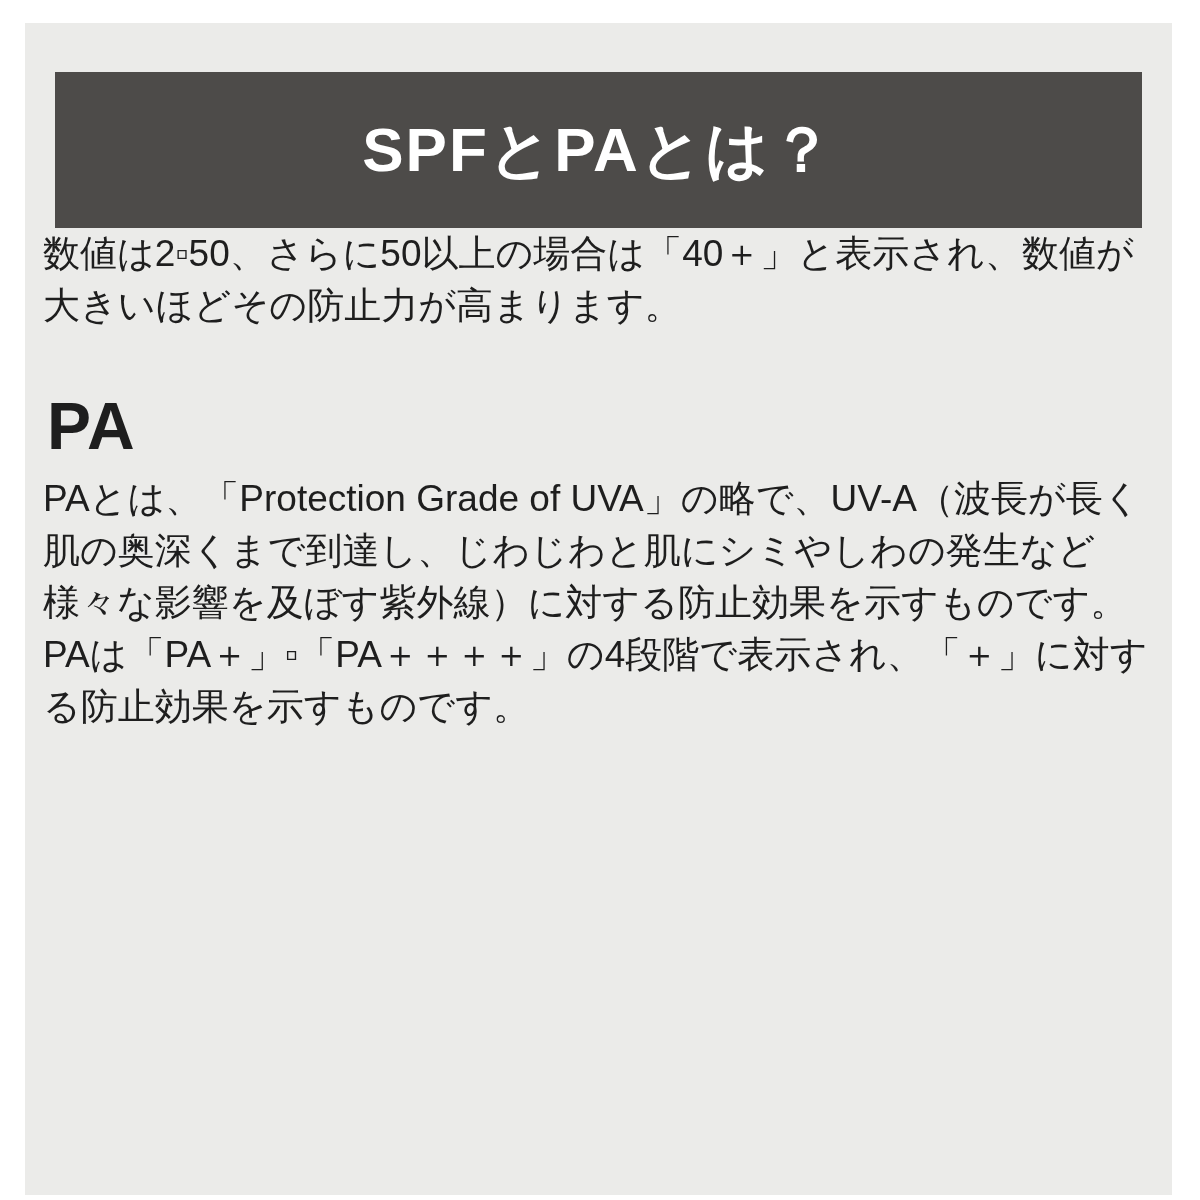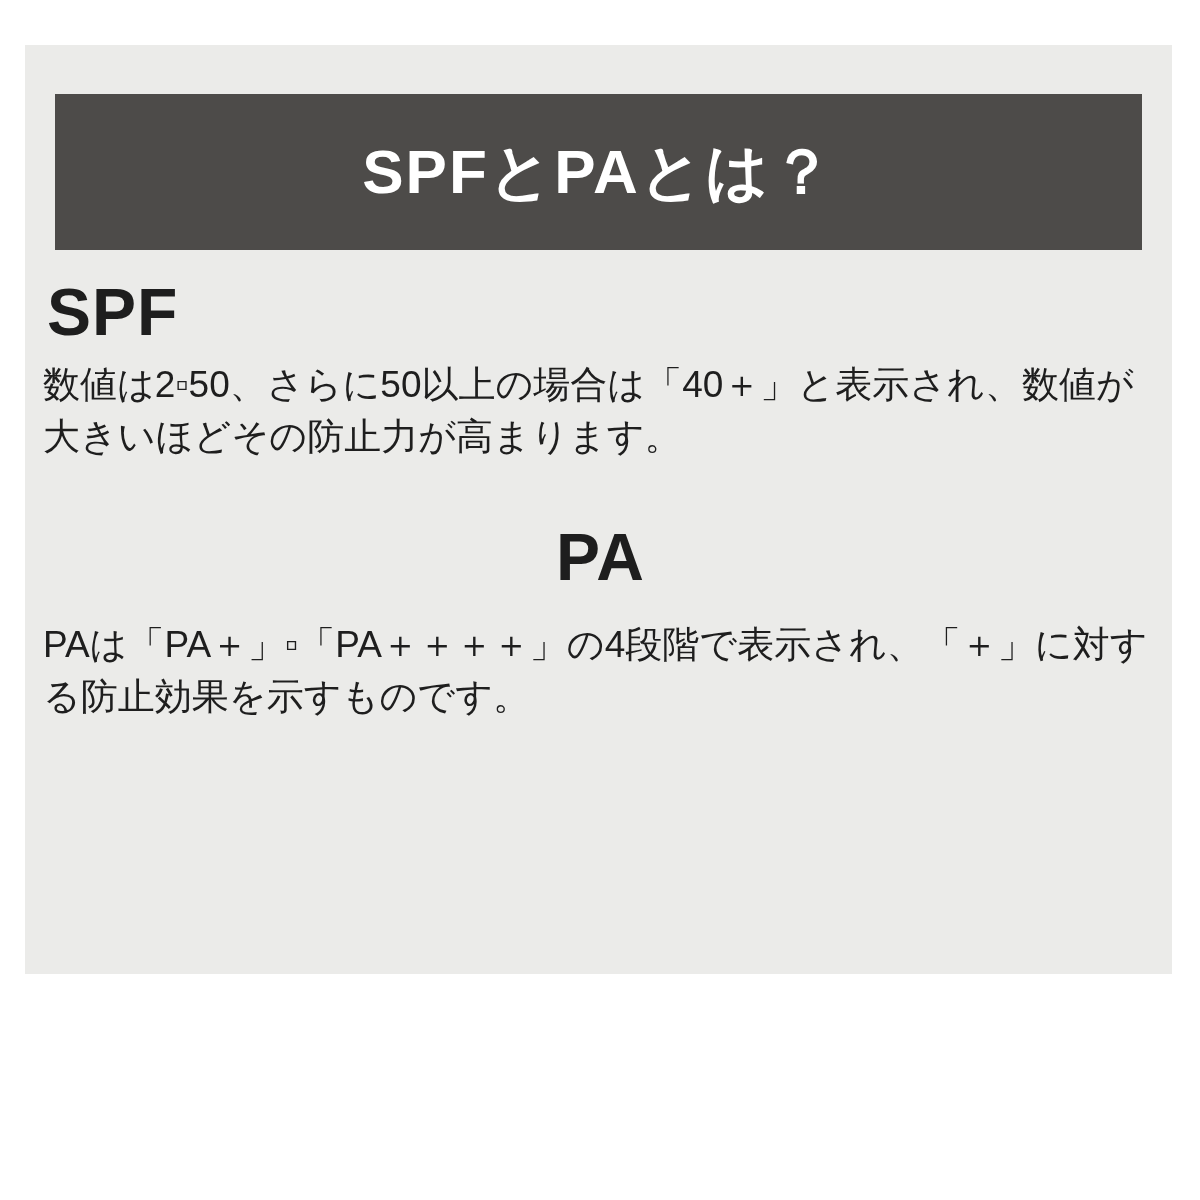--- a/index.html
+++ b/index.html
@@ -14,23 +14,23 @@
     margin: 0;
     padding: 0;
     width: 1200px;
     height: 1200px;
     background: var(--page_bg, #ffffff);
     font-family: "Liberation Sans", "DejaVu Sans", sans-serif;
   }
   .panel {
     position: absolute;
     left: 25px;
-    top: 45px;
+    top: 23px;
     width: 1147px;
-    height: 929px;
+    height: 1172px;
     background: var(--panel_bg, #ebebe9);
     overflow: hidden;
   }
   .banner {
     margin: 49px 30px 0 30px;
     height: 156px;
     background: var(--banner_bg, #4d4b49);
     display: flex;
     align-items: center;
     justify-content: center;
@@ -48,21 +48,21 @@
   .section-heading {
     margin: 0;
     padding: 0;
     color: var(--text, #1e1e1e);
     font-size: 66px;
     font-weight: 700;
     line-height: 1.1;
     letter-spacing: 1px;
   }
   .heading-spf { margin: 26px 0 10px 4px; }
-  .heading-pa  { margin: 58px 0 26px 4px; text-align: center; }
+  .heading-pa  { margin: 58px 0 10px 4px; }
   .body-text {
     margin: 0;
     color: var(--text, #1e1e1e);
     font-size: 37px;
     font-weight: 500;
     line-height: 52px;
     text-align: left;
   }
   .sentence { display: block; }
 </style>
@@ -71,27 +71,27 @@
 
 <div class="panel">
 
   <div class="banner">
     <h1>SPFとPAとは？</h1>
   </div>
 
   <div class="content">
 
     <section>
-      <h2 class="section-heading heading-spf">SPF</h2>
       <p class="body-text">
         <span class="sentence">数値は2▫50、さらに50以上の場合は「40＋」と表示され、数値が大きいほどその防止力が高まります。</span>
       </p>
     </section>
 
     <section>
       <h2 class="section-heading heading-pa">PA</h2>
       <p class="body-text">
+        <span class="sentence">PAとは、「Protection Grade of UVA」の略で、UV-A（波長が長く肌の奥深くまで到達し、じわじわと肌にシミやしわの発生など様々な影響を及ぼす紫外線）に対する防止効果を示すものです。</span>
         <span class="sentence">PAは「PA＋」▫「PA＋＋＋＋」の4段階で表示され、「＋」に対する防止効果を示すものです。</span>
       </p>
     </section>
 
   </div>
 </div>
 
 </body></html>

